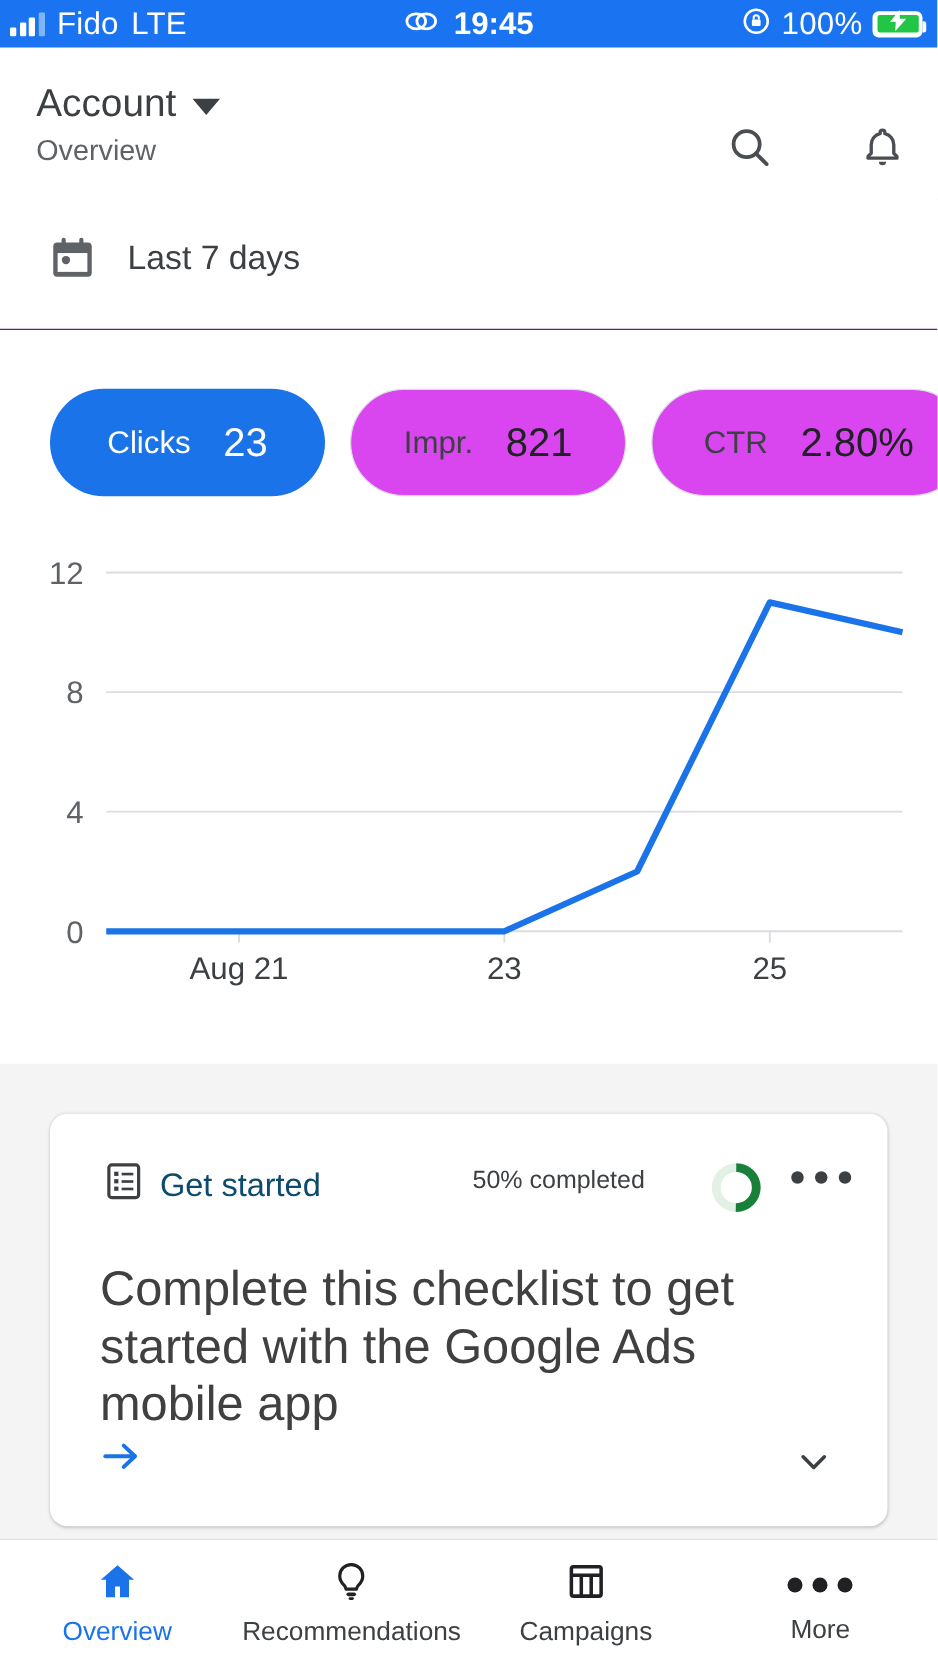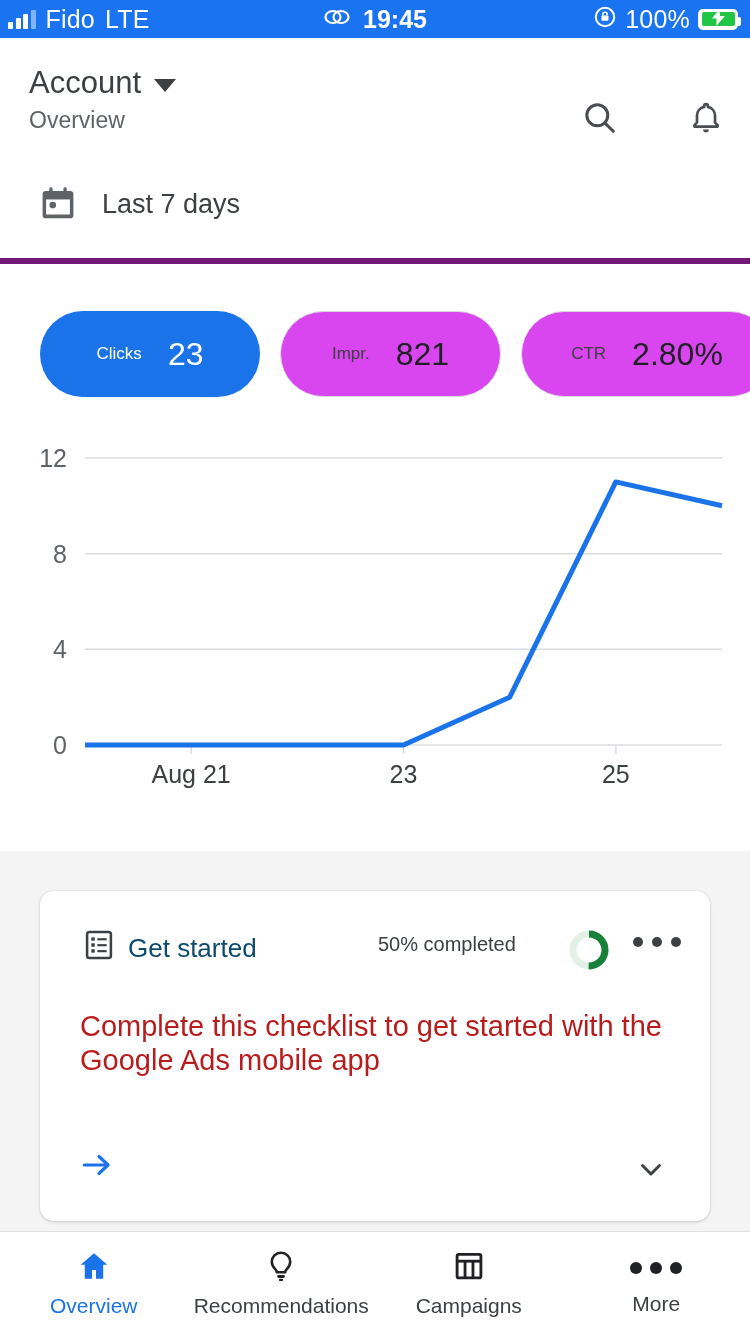--- a/index.html
+++ b/index.html
@@ -55,34 +55,34 @@
     width:0;height:0;border-left:11px solid transparent;border-right:11px solid transparent;
     border-top:13px solid #3c4043; margin-top:4px;
   }
   .acct-sub { font-size:23px; color:#5f6368; margin-top:7px; }
   .appbar-actions { position:absolute; right:22px; top:70px; transform:translateY(-50%); display:flex; align-items:center; gap:62px; }
   .icon-btn { width:44px; height:44px; display:flex; align-items:center; justify-content:center; }
 
   
   .daterange {
     position:absolute; top:150px; left:0; width:750px; height:114px;
-    display:flex; align-items:center; border-bottom:6px solid #701a75; background:#fff;
+    display:flex; align-items:center; border-bottom:1px solid #701a75; background:#fff;
   }
   .daterange .cal { margin-left:36px; width:44px; height:44px; display:flex; align-items:center; justify-content:center;}
   .daterange .label { margin-left:22px; font-size:27px; color:#3c4043; }
 
   
   .chips { position:absolute; top:311px; left:0; width:750px; height:86px; }
   .chip {
     position:absolute; top:0; height:86px; border-radius:43px;
     display:flex; align-items:center; justify-content:center; gap:26px;
   }
   .chip.selected { background:#1a73e8; }
   .chip.plain { background:#d946ef; border:1.5px solid #dadce0; }
-  .chip .k { font-size:17px; }
+  .chip .k { font-size:25px; }
   .chip .v { font-size:32px; }
   .chip.selected .k, .chip.selected .v { color:#ffffff; }
   .chip.plain .k { color:#3c4043; }
   .chip.plain .v { color:#202124; }
   #chip-clicks { left:40px; width:220px; }
   #chip-impr   { left:280px; width:221px; }
   #chip-ctr    { left:521px; width:252px; }
 
   
   .chart { position:absolute; top:430px; left:0; width:750px; height:360px; background:#fff; }
@@ -99,21 +99,21 @@
     overflow:hidden;
   }
   .card-head { position:relative; height:118px; }
   .card-head .list-icon { position:absolute; left:42px; top:37px; }
   .card-head .gs-title { position:absolute; left:88px; top:42px; font-size:26px; color:#0c4a6e; }
   .card-head .pct { position:absolute; left:338px; top:42px; font-size:20px; color:#3c4043; }
   .card-head .ring { position:absolute; left:528px; top:38px; }
   .card-head .kebab { position:absolute; left:593px; top:46px; display:flex; gap:9px; }
   .kebab span { width:10px; height:10px; border-radius:50%; background:#3c4043; display:block; }
   .card-body { padding:0 40px; }
-  .card-body .headline { font-size:29px; line-height:1.18; color:#b91c1c; }
+  .card-body .headline { font-size:39px; line-height:1.18; color:#404040; }
   .card-cta { position:absolute; left:0; right:0; top:245px; height:85px; }
   .card-cta .arrow { position:absolute; left:40px; top:12px; }
   .card-cta .cta-label { position:absolute; left:88px; top:15px; font-size:27px; color:#1a73e8; }
   .card-cta .chev { position:absolute; right:42px; top:16px; }
 
   
   .bottomnav {
     position:absolute; bottom:0; left:0; width:750px; height:103px;
     background:#ffffff; border-top:1px solid #e0e0e0;
     display:flex; align-items:center;

